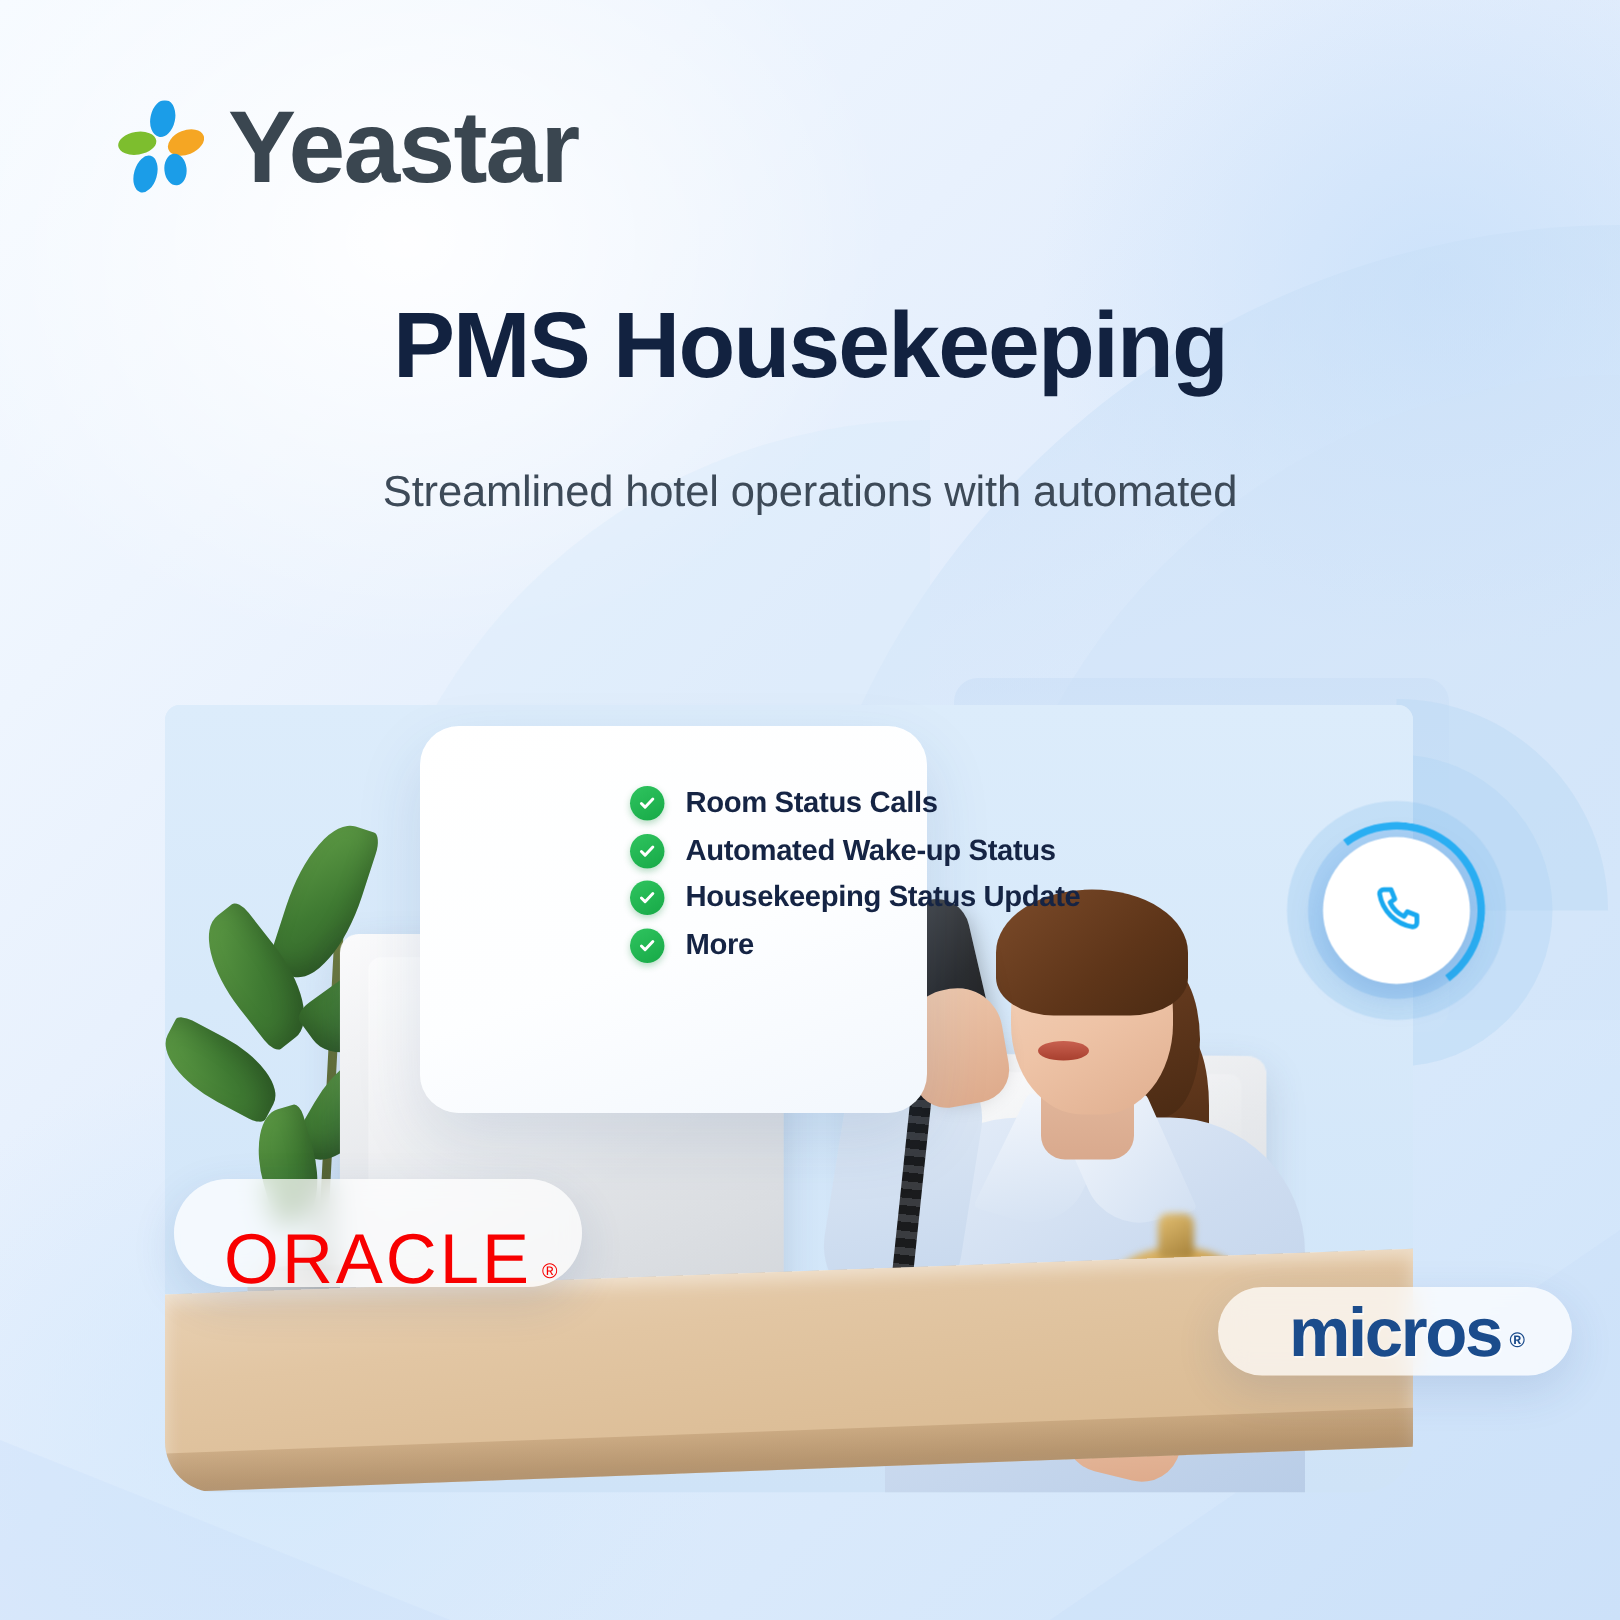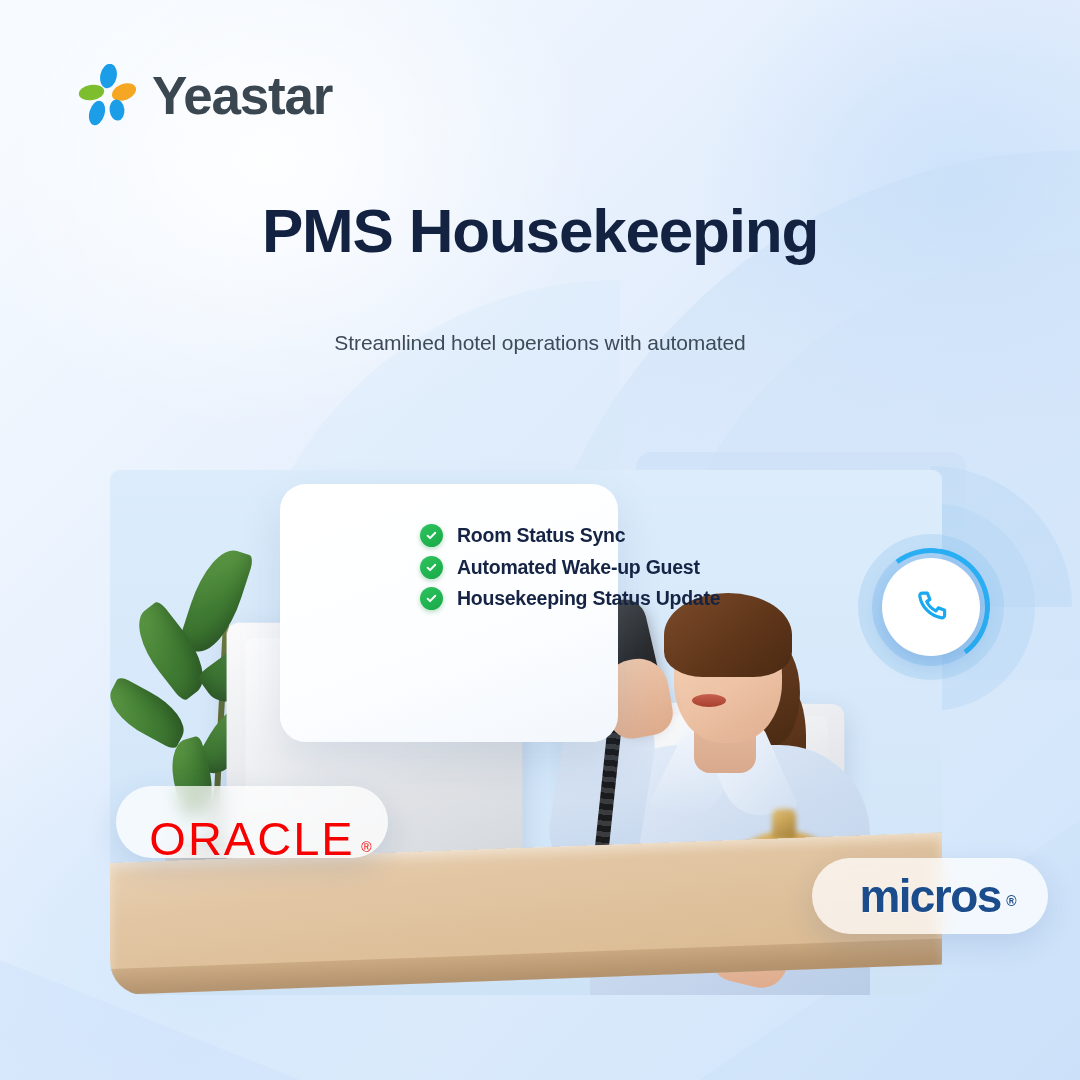--- a/index.html
+++ b/index.html
@@ -39,36 +39,35 @@
   .deco { position:absolute; inset:0; pointer-events:none; }
   .deco svg { width:100%; height:100%; display:block; }
 
   
   .logo-row {
     position:absolute; left:78px; top:64px;
     display:flex; align-items:center; gap:16px;
   }
   .logo-mark { width:58px; height:62px; position:relative; flex:none; }
   .logo-word {
-    font-size:53px; font-weight:700; letter-spacing:-1.2px;
+    font-size:68px; font-weight:700; letter-spacing:-1.2px;
     color:#3a4650; line-height:1;
   }
 
   .headline {
     position:absolute; left:0; right:0; top:196px;
     text-align:center;
     font-size:62px; font-weight:700; letter-spacing:-1.2px;
     color:#122240; line-height:1.12;
   }
   .subhead {
     position:absolute; left:0; right:0; top:306px;
     text-align:center;
-    color:#3d4a58; font-size:21px; line-height:1.58; font-weight:400;
+    color:#3d4a58; font-size:29px; line-height:1.58; font-weight:400;
     letter-spacing:-.1px;
-    margin-top:20px;
   }
   .subhead .ln { display:block; }
 
   
   .scene {
     position:absolute; left:110px; top:470px;
     width:832px; height:525px;
     border-radius:10px 10px 34px 34px;
     overflow:hidden;
   }
@@ -308,21 +307,21 @@
   .pill {
     position:absolute;
     background:rgba(255,255,255,.74);
     border-radius:44px;
     backdrop-filter:blur(9px);
     -webkit-backdrop-filter:blur(9px);
     box-shadow:0 10px 30px rgba(40,80,140,.14);
     display:flex; align-items:center; justify-content:center;
   }
   .pill-oracle { left:116px; top:786px; width:272px; height:72px; }
-  .pill-micros { left:812px; top:858px; width:236px; height:76px; }
+  .pill-micros { left:812px; top:858px; width:236px; height:59px; }
 
   .oracle-word {
     font-size:47px; font-weight:400; letter-spacing:2px;
     color:#f80000; line-height:1; position:relative;
     font-family:"Liberation Sans", sans-serif;
     margin-top:32px;
   }
   .oracle-word .reg {
     font-size:14px; position:absolute; top:2px; right:-17px; letter-spacing:0;
   }
@@ -449,37 +448,45 @@
 
   <div class="feature-card"></div>
 
   <div class="feature-list">
     <div class="feature-item">
       <span class="check">
         <svg viewBox="0 0 16 16" aria-hidden="true">
             <path d="M3.2 8.2l3 3 6.4-6.6" fill="none" stroke="#ffffff" stroke-width="2.4" stroke-linecap="round" stroke-linejoin="round"></path>
           </svg>
       </span>
-      <span class="feature-label">Room Status Sync</span>
+      <span class="feature-label">Room Status Calls</span>
     </div>
     <div class="feature-item">
       <span class="check">
         <svg viewBox="0 0 16 16" aria-hidden="true">
             <path d="M3.2 8.2l3 3 6.4-6.6" fill="none" stroke="#ffffff" stroke-width="2.4" stroke-linecap="round" stroke-linejoin="round"></path>
           </svg>
       </span>
-      <span class="feature-label">Automated Wake-up Guest</span>
+      <span class="feature-label">Automated Wake-up Status</span>
     </div>
     <div class="feature-item">
       <span class="check">
         <svg viewBox="0 0 16 16" aria-hidden="true">
             <path d="M3.2 8.2l3 3 6.4-6.6" fill="none" stroke="#ffffff" stroke-width="2.4" stroke-linecap="round" stroke-linejoin="round"></path>
           </svg>
       </span>
       <span class="feature-label">Housekeeping Status Update</span>
+    </div>
+    <div class="feature-item">
+      <span class="check">
+        <svg viewBox="0 0 16 16" aria-hidden="true">
+            <path d="M3.2 8.2l3 3 6.4-6.6" fill="none" stroke="#ffffff" stroke-width="2.4" stroke-linecap="round" stroke-linejoin="round"></path>
+          </svg>
+      </span>
+      <span class="feature-label">More</span>
     </div>
   </div>
 
   <div class="phone-badge">
     <div class="ring-out"></div>
     <div class="ring-mid"></div>
     <div class="arc-blue"></div>
     <div class="phone-disc">
       <svg viewBox="0 0 24 24" aria-hidden="true">
         <path d="M6.6 3.2h3.1l1.6 4-2 1.4a12.4 12.4 0 0 0 5.9 5.9l1.4-2 4 1.6v3.1a1.7 1.7 0 0 1-1.8 1.7A16.8 16.8 0 0 1 4.9 5a1.7 1.7 0 0 1 1.7-1.8z" fill="none" stroke="#19A9F0" stroke-width="2" stroke-linecap="round" stroke-linejoin="round"></path>

